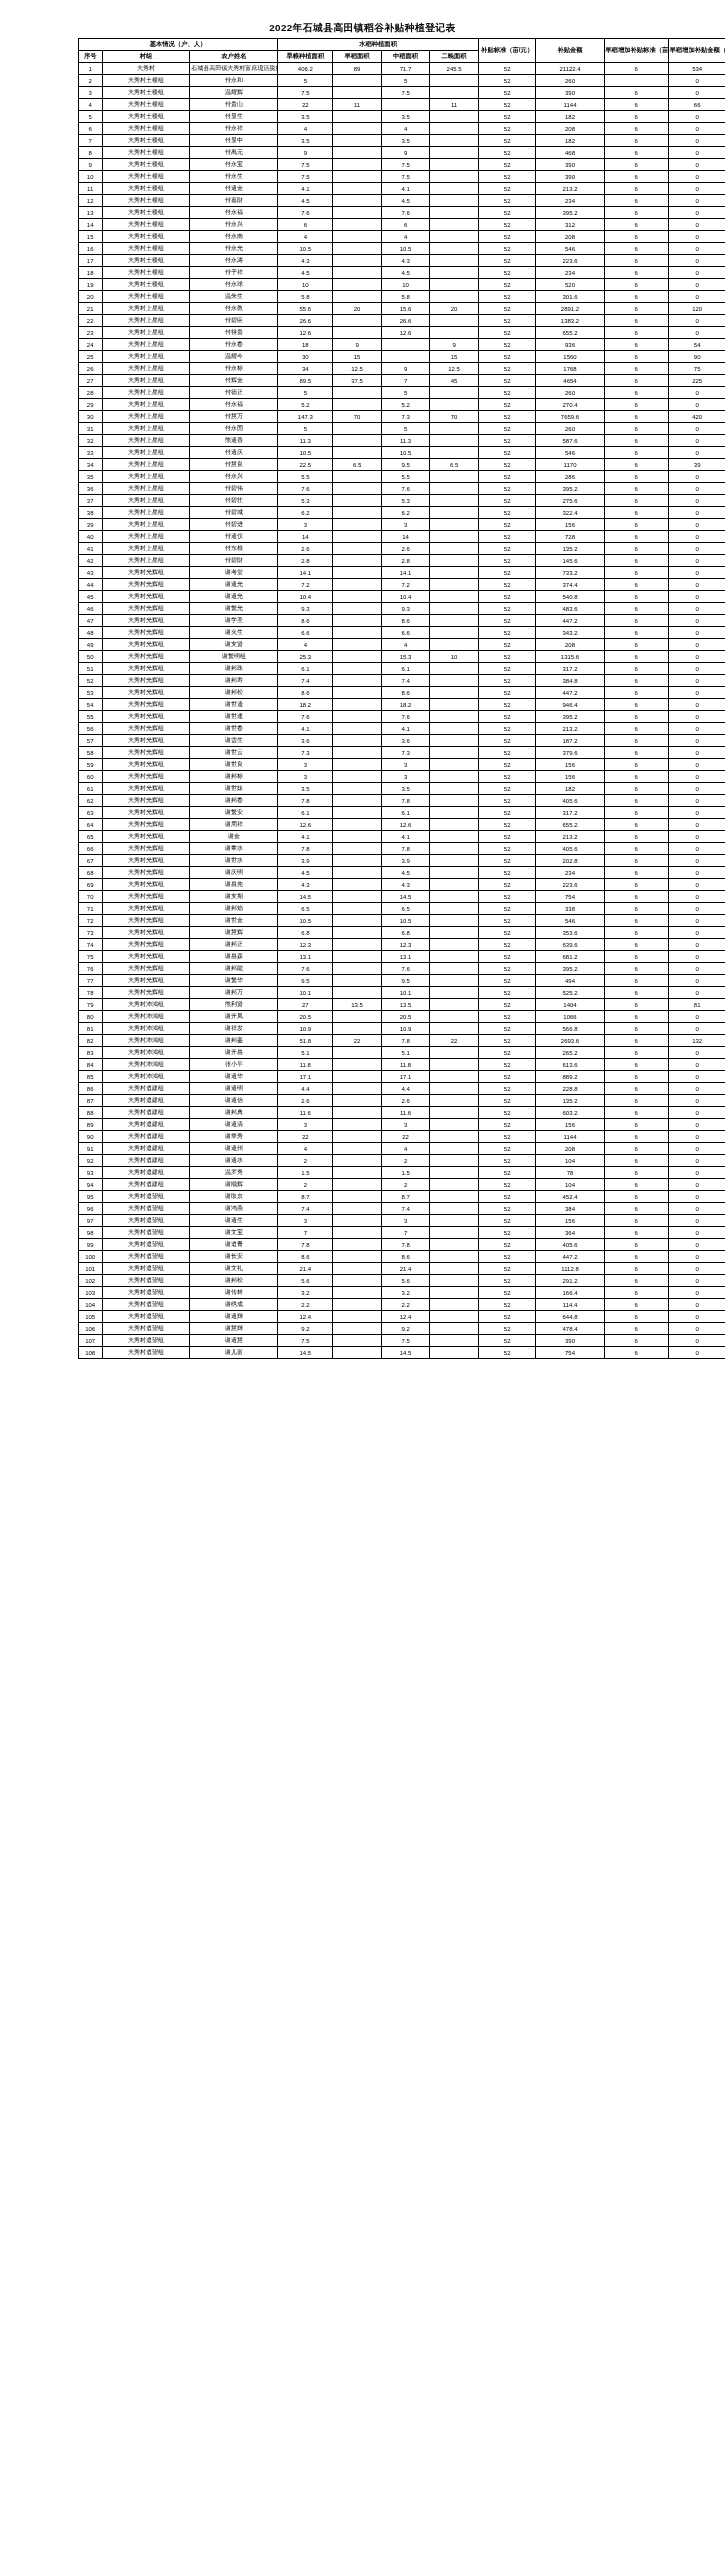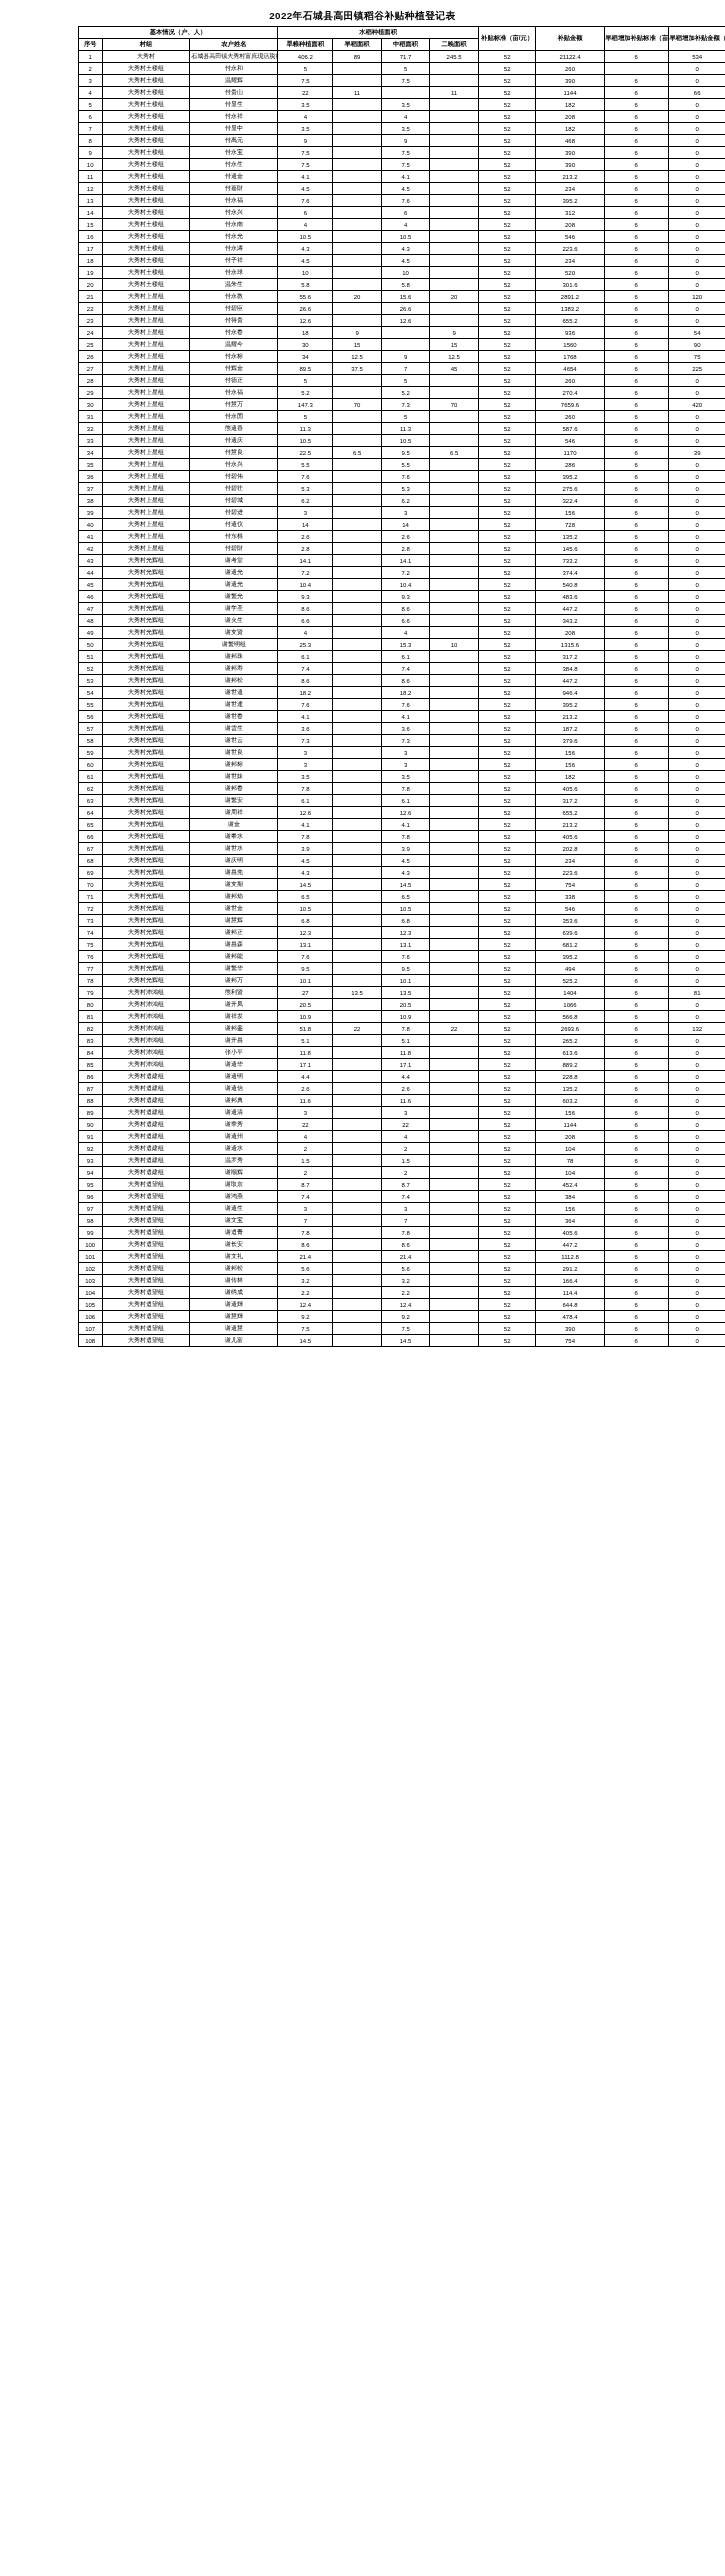--- a/index.html
+++ b/index.html
@@ -6,21 +6,21 @@
   body {
     margin: 0;
     padding: 0;
     background: #ffffff;
     font-family: "Liberation Sans", sans-serif;
     font-size: 6.3px;
     color: #000;
   }
   .page {
     width: 578px;
-    margin: 4px auto;
+    margin: 16px auto;
     padding: 2.8px 4.2px 7px 4.2px;
   }
   .doc-title {
     text-align: center;
     font-size: 9.8px;
     font-weight: bold;
     padding: 2.8px 0 3.5px 0;
     letter-spacing: 0.4px;
   }
   table.grid {

